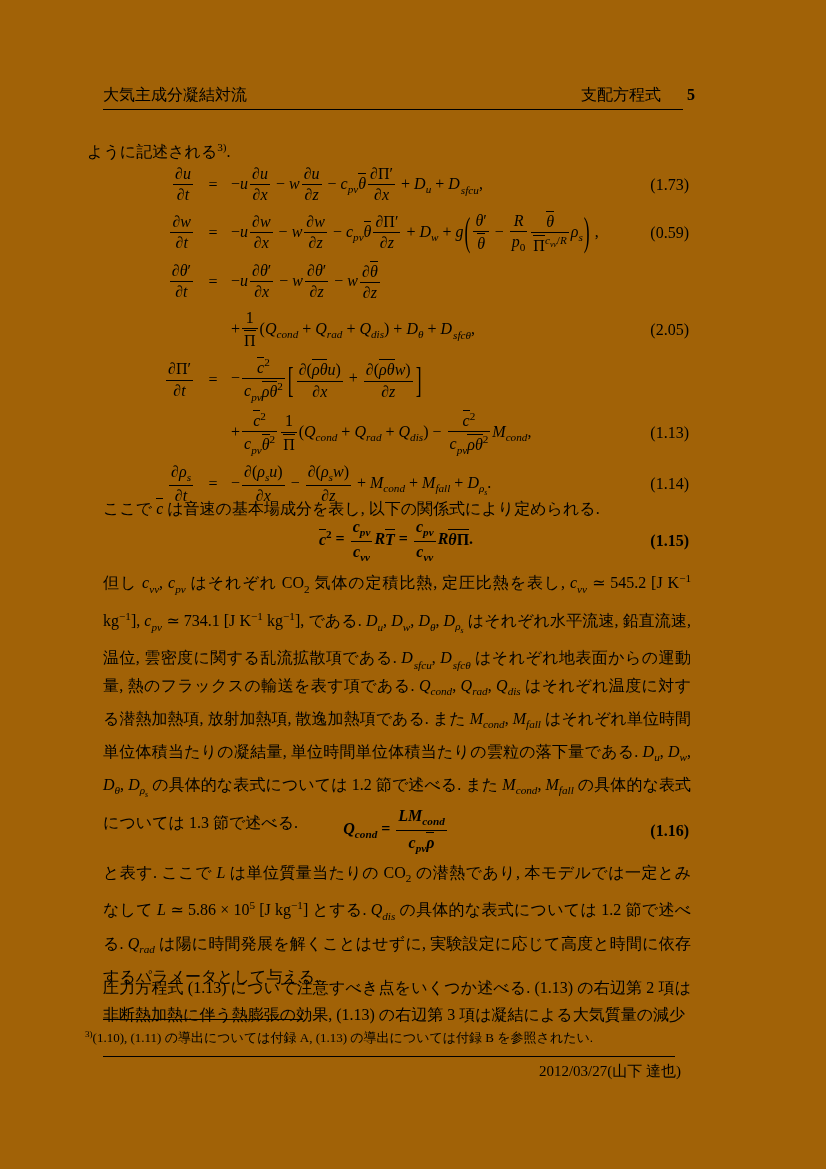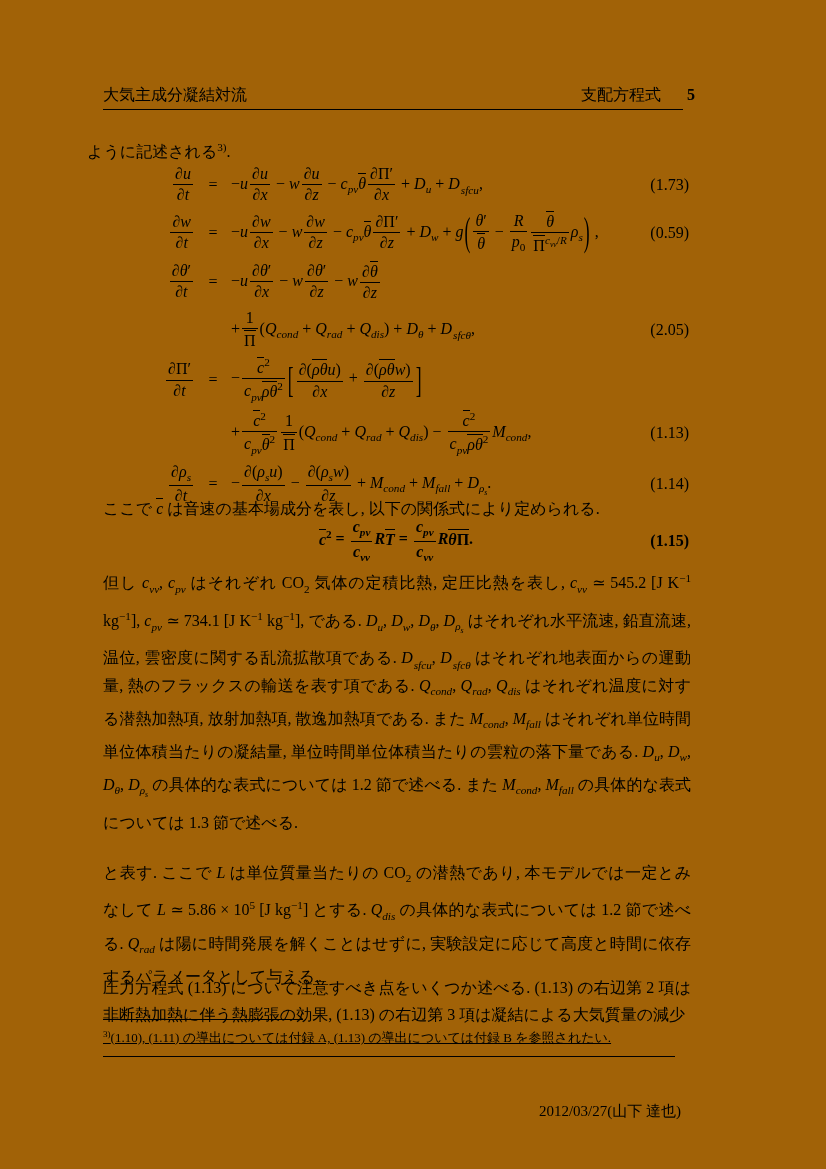--- a/index.html
+++ b/index.html
@@ -35,23 +35,23 @@
   .eqlabel-abs{position:absolute;right:0;top:50%;transform:translateY(-50%);margin-left:47px;}
   
   .para{position:absolute;left:103px;width:588px;line-height:27px;text-align:justify;}
   #para-sound{top:475px;margin-top:20px;}
   #p1{top:565px;}
   #p2{top:761px;}
   #p3{top:859px;}
   #p4{top:974px;}
   
   .fn-rule{left:103px;top:1019px;width:200px;}
-  .footnote{position:absolute;left:103px;top:1025px;width:588px;font-size:13px;line-height:18px;text-decoration:underline;}
+  .footnote{position:absolute;left:85px;top:1025px;width:588px;font-size:13px;line-height:18px;}
   .footer-rule{left:103px;top:1056px;width:572px;}
-  .footer-date{position:absolute;left:103px;top:1062px;width:578px;text-align:right;font-size:15px;margin-top:40px;}
+  .footer-date{position:absolute;left:103px;top:1062px;width:578px;text-align:right;font-size:15px;}
 </style>
 </head>
 <body>
 
 <div class="page">
 
   <div class="header">
     <span class="header-left">大気主成分凝結対流</span>
     <span class="header-right">支配方程式</span>
     <span class="header-page">5</span>
@@ -153,20 +153,24 @@
 
   <div class="para" id="p1">但し <i>c</i><sub><i>vv</i></sub>, <i>c</i><sub><i>pv</i></sub> はそれぞれ CO<sub>2</sub> 気体の定積比熱, 定圧比熱を表し, <i>c</i><sub><i>vv</i></sub> ≃ 545.2 [J K<sup>−1</sup> kg<sup>−1</sup>], <i>c</i><sub><i>pv</i></sub> ≃ 734.1 [J K<sup>−1</sup> kg<sup>−1</sup>], である. <i>D</i><sub><i>u</i></sub>, <i>D</i><sub><i>w</i></sub>, <i>D</i><sub><i>θ</i></sub>, <i>D</i><sub><i>ρ</i><sub><i>s</i></sub></sub> はそれぞれ水平流速, 鉛直流速, 温位, 雲密度に関する乱流拡散項である. <i>D</i><span class="stk">
         <span><i>sfc</i></span>
         <span><i>u</i></span>
       </span>, <i>D</i><span class="stk">
         <span><i>sfc</i></span>
         <span><i>θ</i></span>
       </span> はそれぞれ地表面からの運動量, 熱のフラックスの輸送を表す項である. <i>Q</i><sub><i>cond</i></sub>, <i>Q</i><sub><i>rad</i></sub>, <i>Q</i><sub><i>dis</i></sub> はそれぞれ温度に対する潜熱加熱項, 放射加熱項, 散逸加熱項である. また <i>M</i><sub><i>cond</i></sub>, <i>M</i><sub><i>fall</i></sub> はそれぞれ単位時間単位体積当たりの凝結量, 単位時間単位体積当たりの雲粒の落下量である. <i>D</i><sub><i>u</i></sub>, <i>D</i><sub><i>w</i></sub>, <i>D</i><sub><i>θ</i></sub>, <i>D</i><sub><i>ρ</i><sub><i>s</i></sub></sub> の具体的な表式については 1.2 節で述べる. また <i>M</i><sub><i>cond</i></sub>, <i>M</i><sub><i>fall</i></sub> の具体的な表式については 1.3 節で述べる.</div>
 
 
+  <div class="eqcenter" id="eq116">
+    <span class="center-math"><i>Q</i><sub><i>cond</i></sub> = <span class="fr"><span class="nu"><i>LM</i><sub><i>cond</i></sub></span><span class="de"><i>c</i><sub><i>pv</i></sub><span class="ov"><i>ρ</i></span></span></span></span>
+    <span class="eqlabel-abs">(1.16)</span>
+  </div>
 
   <div class="para" id="p3">と表す. ここで <i>L</i> は単位質量当たりの CO<sub>2</sub> の潜熱であり, 本モデルでは一定とみなして <i>L</i> ≃ 5.86 × 10<sup>5</sup> [J kg<sup>−1</sup>] とする. <i>Q</i><sub><i>dis</i></sub> の具体的な表式については 1.2 節で述べる. <i>Q</i><sub><i>rad</i></sub> は陽に時間発展を解くことはせずに, 実験設定に応じて高度と時間に依存するパラメータとして与える.</div>
 
   <div class="para" id="p4">圧力方程式 (1.13) について注意すべき点をいくつか述べる. (1.13) の右辺第 2 項は非断熱加熱に伴う熱膨張の効果, (1.13) の右辺第 3 項は凝結による大気質量の減少</div>
 
   <div class="hrule fn-rule"></div>
   <div class="footnote"><sup>3)</sup>(1.10), (1.11) の導出については付録 A, (1.13) の導出については付録 B を参照されたい.</div>
 
   <div class="hrule footer-rule"></div>
   <div class="footer-date">2012/03/27(山下 達也)</div>

